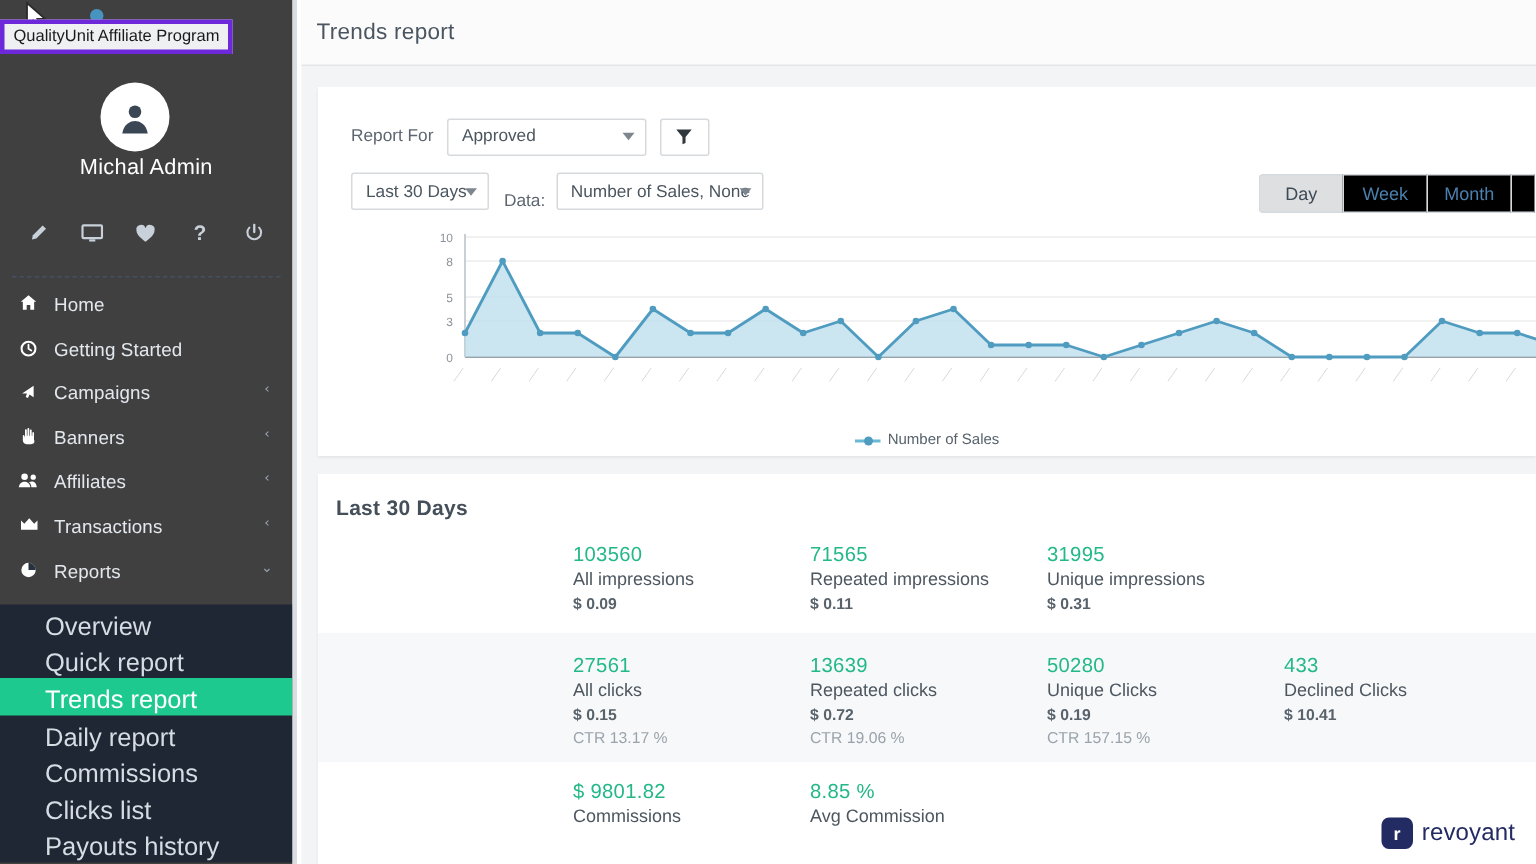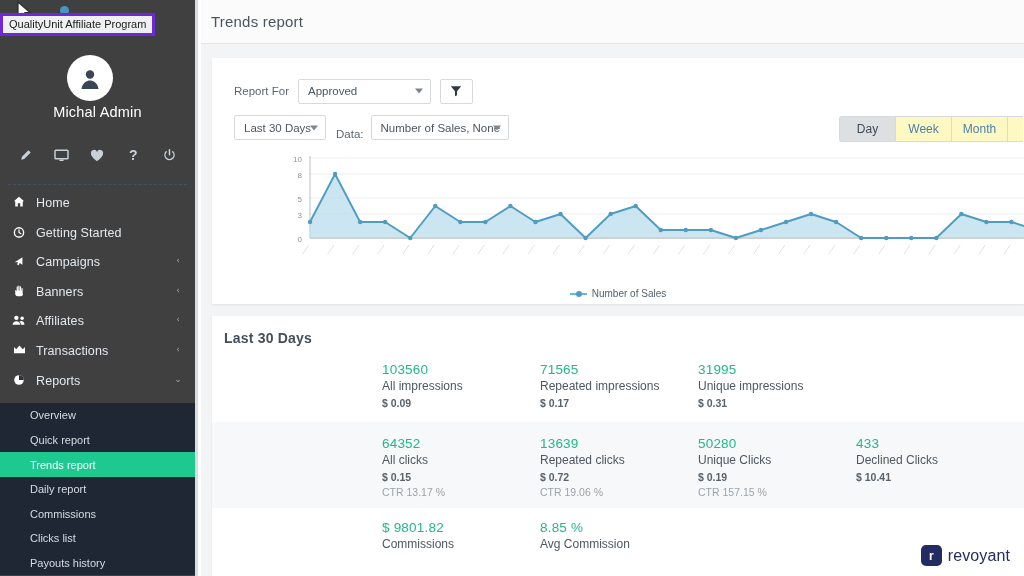--- a/index.html
+++ b/index.html
@@ -59,23 +59,23 @@
     display:flex; align-items:center; justify-content:center;
   }
   .nav-item .nav-label { flex: 1; padding-left: 6px; letter-spacing: .1px; }
   .nav-item .caret {
     font-size: 9px; color: #9aa6b4; width: 10px; text-align: center;
     font-family: "DejaVu Sans", sans-serif;
   }
 
   .submenu { background: #1e2733; }
   .sub-item {
-    display: flex; align-items: center;
+    display: flex; align-items: flex-end;
     height: 24.6px; padding-left: 30px;
-    color: #d5dce4; font-size: 11px; cursor: pointer;
+    color: #d5dce4; font-size: 17px; cursor: pointer;
   }
   .sub-item.active { background: #1ec98f; color: #ffffff; }
 
   
   .sidebar-edge {
     position: absolute; left: 195px; top: 0; width: 5px; height: 576px;
     background: #d9dde2;
   }
   .sidebar-edge2 {
     position: absolute; left: 198px; top: 0; width: 3px; height: 576px;
@@ -163,21 +163,21 @@
   .sel-data { width: 138px; }
 
   .seg-group {
     position: absolute; right: 1px; top: 10px;
     display: flex;
   }
   .seg {
     border: 1px solid #d6dadd; border-right: none;
     height: 26px; min-width: 56px;
     display: flex; align-items: center; justify-content: center;
-    font-size: 12px; color: #4b7fae; background: #fef9c3;
+    font-size: 12px; color: #4b7fae; background: #000000;
     cursor: pointer;
   }
   .seg:first-child { border-radius: 3px 0 0 3px; }
   .seg.active { background: #dddfe1; color: #3e4a55; }
   .seg.partial { width: 16px; min-width: 16px; overflow: hidden; }
 
   
   .plot-wrap {
     position: absolute; left: 0; top: 92px;
     width: 812px; height: 154px; overflow: hidden;
@@ -561,32 +561,32 @@
           <div class="stat-row r1">
             <div class="stat-cell spacer"></div>
             <div class="stat-cell">
               <div class="stat-val">103560</div>
               <div class="stat-name">All impressions</div>
               <div class="stat-sub">$ 0.09</div>
             </div>
             <div class="stat-cell">
               <div class="stat-val">71565</div>
               <div class="stat-name">Repeated impressions</div>
-              <div class="stat-sub">$ 0.17</div>
+              <div class="stat-sub">$ 0.11</div>
             </div>
             <div class="stat-cell">
               <div class="stat-val">31995</div>
               <div class="stat-name">Unique impressions</div>
               <div class="stat-sub">$ 0.31</div>
             </div>
           </div>
           <div class="stat-row r2 shaded">
             <div class="stat-cell spacer"></div>
             <div class="stat-cell">
-              <div class="stat-val">64352</div>
+              <div class="stat-val">27561</div>
               <div class="stat-name">All clicks</div>
               <div class="stat-sub">$ 0.15</div>
               <div class="stat-ctr">CTR 13.17 %</div>
             </div>
             <div class="stat-cell">
               <div class="stat-val">13639</div>
               <div class="stat-name">Repeated clicks</div>
               <div class="stat-sub">$ 0.72</div>
               <div class="stat-ctr">CTR 19.06 %</div>
             </div>

